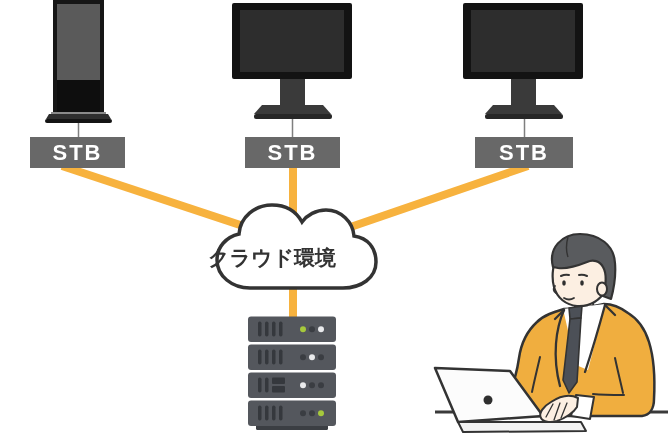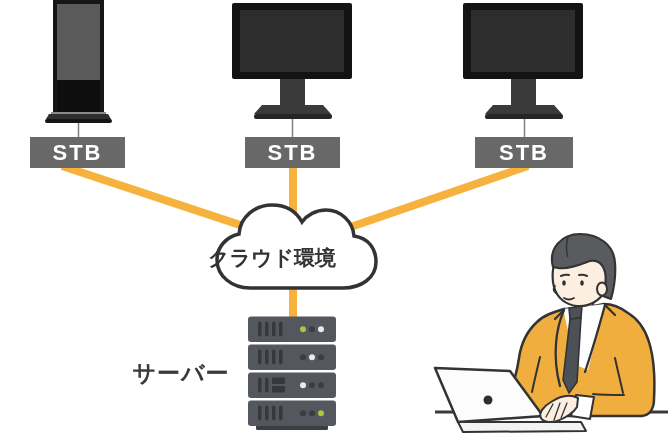--- a/index.html
+++ b/index.html
@@ -117,21 +117,20 @@
       <circle cx="66" cy="43.2" r="3" fill="#e9eaec"></circle>
       <circle cx="75" cy="43.2" r="3" fill="#3a3d42"></circle>
       <circle cx="57" cy="71.2" r="3" fill="#e9eaec"></circle>
       <circle cx="66" cy="71.2" r="3" fill="#3a3d42"></circle>
       <circle cx="75" cy="71.2" r="3" fill="#3a3d42"></circle>
       <circle cx="57" cy="99.2" r="3" fill="#3a3d42"></circle>
       <circle cx="66" cy="99.2" r="3" fill="#3a3d42"></circle>
       <circle cx="75" cy="99.2" r="3" fill="#a6c93c"></circle>
     </g>
   </svg>
-  <div class="server-label">サーバー</div>
 
   <svg class="layer" style="left:418px;top:210px" width="250" height="230">
 
     <line x1="17" y1="202" x2="250" y2="202" stroke="#3a3a3a" stroke-width="3"></line>
 
     <path d="M156,88 L174,84 L176,102 L158,105 Z" fill="#fcefe2" stroke="#333333" stroke-width="2"></path>
 
     <path d="M146,99 C136,102 126,105 119,112 C108,122 103,134 101,148
              C99,162 96,172 92,180 L92,206 L224,206
              C232,205 236,198 236,189 C237,170 236,148 231,132

